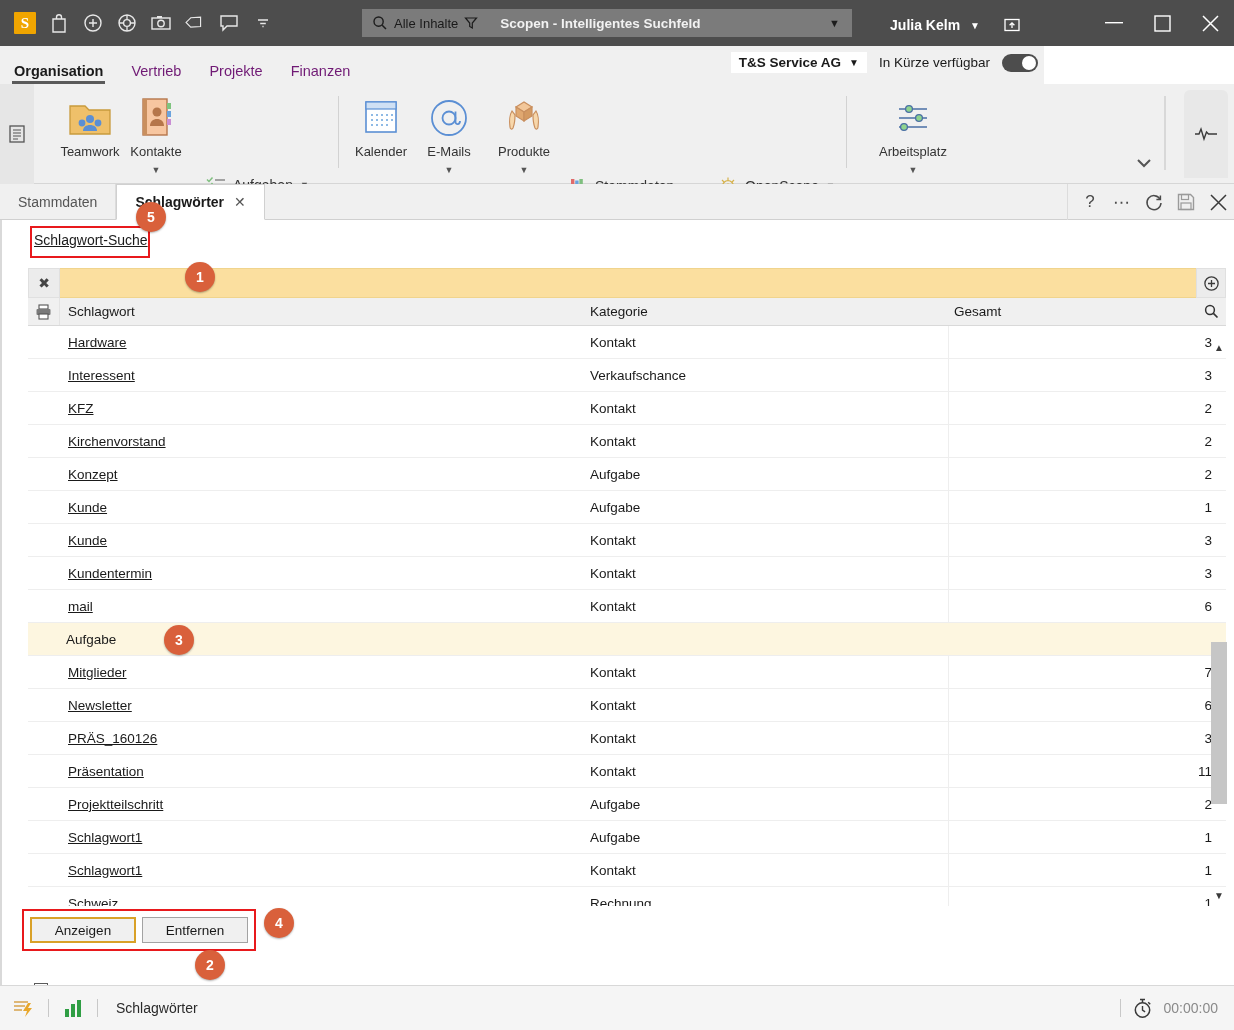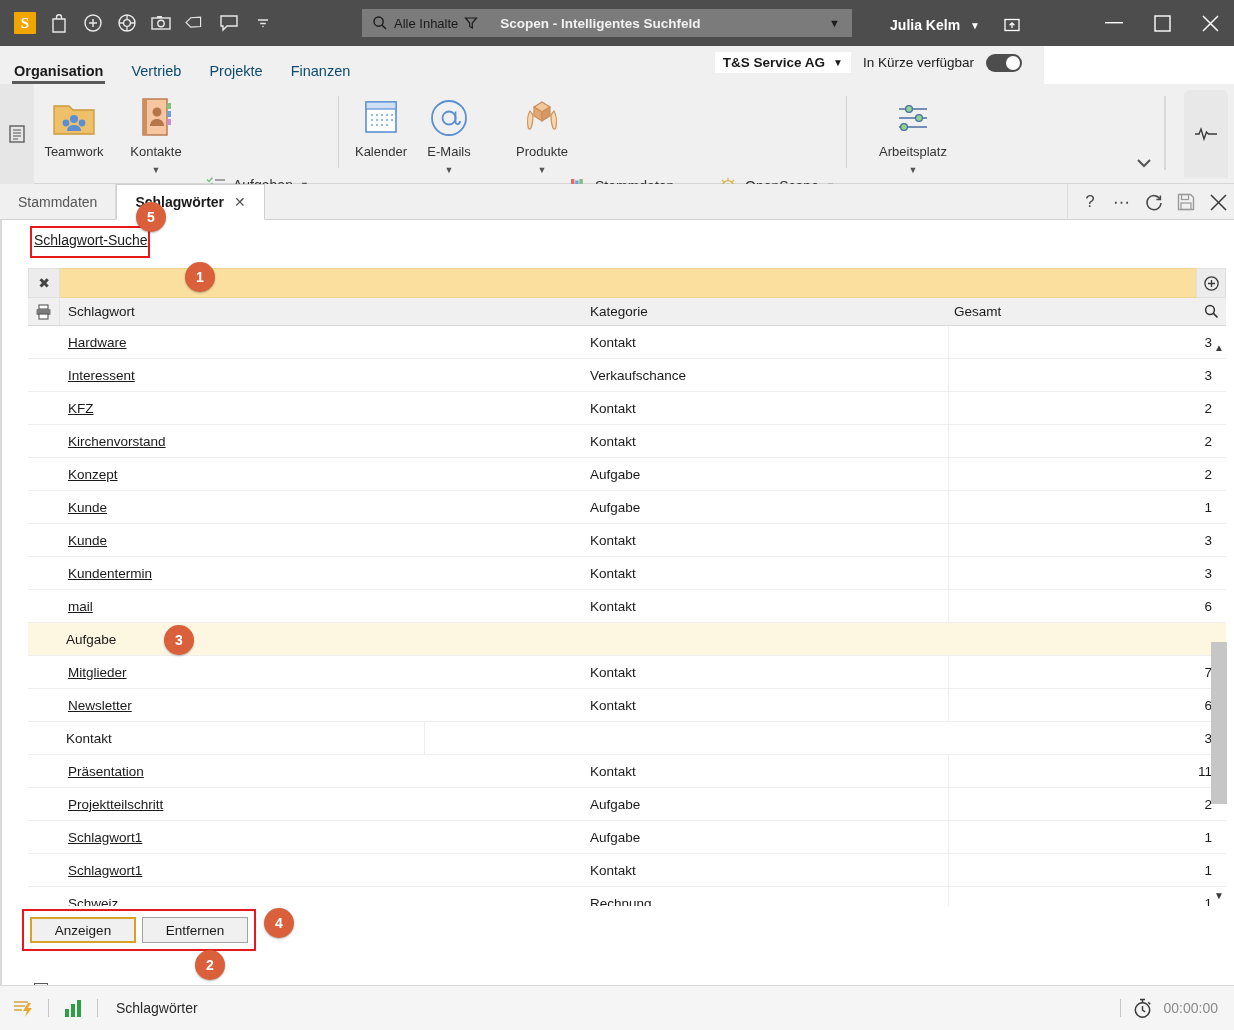--- a/index.html
+++ b/index.html
@@ -55,30 +55,30 @@
     justify-content: center; color: #ffffff;
   }
   .pin-btn { width: 44px; height: 46px; display: flex; align-items: center; justify-content: center; color: #fff; }
 
   
   .menubar {
     position: absolute; left: 0; top: 46px; width: 1044px; height: 38px;
     background: #f0f0f0; display: flex; align-items: flex-end;
   }
   .menutab {
-    padding: 0 14px 6px 14px; color: #0c4a6e; font-size: 14.5px;
+    padding: 0 14px 6px 14px; color: #701a75; font-size: 14.5px;
     position: relative; line-height: 1;
   }
   .menutab.active { color: #1a1a1a; font-weight: bold; }
   .menutab.active::after {
     content: ""; position: absolute; left: 12px; right: 12px; bottom: 0;
     height: 3px; background: #5a5a5a;
   }
   .mandant-area {
-    position: absolute; right: 22px; top: 6px; display: flex;
+    position: absolute; right: 6px; top: 6px; display: flex;
     align-items: center; gap: 12px;
   }
   .mandant-box {
     background: #ffffff; padding: 3px 8px; font-weight: bold; font-size: 13.5px;
     color: #1a1a1a; display: flex; align-items: center; gap: 8px;
   }
   .status-label { font-size: 13.5px; color: #1a1a1a; }
   .toggle {
     width: 36px; height: 18px; border-radius: 10px; background: #4d4d4d;
     position: relative;
@@ -392,21 +392,21 @@
   </div>
 
   <div class="ribbon">
     <div class="ribbon-rail">
       <svg width="18" height="20" viewBox="0 0 18 20">
           <rect x="2" y="2" width="14" height="16" fill="none" stroke="#555" stroke-width="1.3"></rect>
           <path d="M5 6h8M5 9h8M5 12h8M5 15h5" stroke="#555" stroke-width="1.1"></path>
         </svg>
     </div>
 
-    <div class="rb-big" style="left:36px">
+    <div class="rb-big" style="left:52px">
       <div class="ic">
         <svg width="46" height="40" viewBox="0 0 46 40">
             <path d="M3 8h15l4 4h21v24H3z" fill="#efc06a" stroke="#c89a3c" stroke-width="1.3"></path>
             <circle cx="23" cy="21" r="4" fill="#5b8fd4"></circle>
             <circle cx="15" cy="25" r="3.4" fill="#5b8fd4"></circle>
             <circle cx="31" cy="25" r="3.4" fill="#5b8fd4"></circle>
             <path d="M16 33c0-4 3-6 7-6s7 2 7 6z" fill="#5b8fd4"></path>
           </svg>
       </div>
       <div class="lb">Teamwork</div>
@@ -477,21 +477,21 @@
         <svg width="42" height="42" viewBox="0 0 42 42">
             <circle cx="21" cy="21" r="17" fill="none" stroke="#5b8fd4" stroke-width="1.8"></circle>
             <circle cx="21" cy="21" r="6.5" fill="none" stroke="#5b8fd4" stroke-width="1.8"></circle>
             <path d="M27.5 14.5V25c0 3 4.5 3 4.5-1" fill="none" stroke="#5b8fd4" stroke-width="1.8"></path>
           </svg>
       </div>
       <div class="lb">E-Mails</div>
       <div class="dd">▼</div>
     </div>
 
-    <div class="rb-big" style="left:504px">
+    <div class="rb-big" style="left:486px">
       <div class="ic">
         <svg width="44" height="42" viewBox="0 0 44 42">
             <path d="M14 10l8-5 8 5-8 5z" fill="#f2c79a" stroke="#c98f5e" stroke-width="1.2"></path>
             <path d="M14 10v9l8 5v-9z" fill="#e0a870" stroke="#c98f5e" stroke-width="1.2"></path>
             <path d="M30 10v9l-8 5v-9z" fill="#d49a62" stroke="#c98f5e" stroke-width="1.2"></path>
             <path d="M10 14c-2 3-3 10-2 16 0 2 2 3 3 1 2-5 2-10 2-13z" fill="#f7d7ab" stroke="#c98f5e" stroke-width="1.2"></path>
             <path d="M34 14c2 3 3 10 2 16 0 2-2 3-3 1-2-5-2-10-2-13z" fill="#f7d7ab" stroke="#c98f5e" stroke-width="1.2"></path>
           </svg>
       </div>
       <div class="lb">Produkte</div>
@@ -723,20 +723,23 @@
         <div class="trow">
           <div class="td-pad"></div>
           <div class="td-1">
             <span>Newsletter</span>
           </div>
           <div class="td-2">Kontakt</div>
           <div class="td-3">6</div>
         </div>
         <div class="trow">
           <div class="td-pad"></div>
+          <div class="td-1">
+            <span>PRÄS_160126</span>
+          </div>
           <div class="td-2">Kontakt</div>
           <div class="td-3">3</div>
         </div>
         <div class="trow">
           <div class="td-pad"></div>
           <div class="td-1">
             <span>Präsentation</span>
           </div>
           <div class="td-2">Kontakt</div>
           <div class="td-3">11</div>

